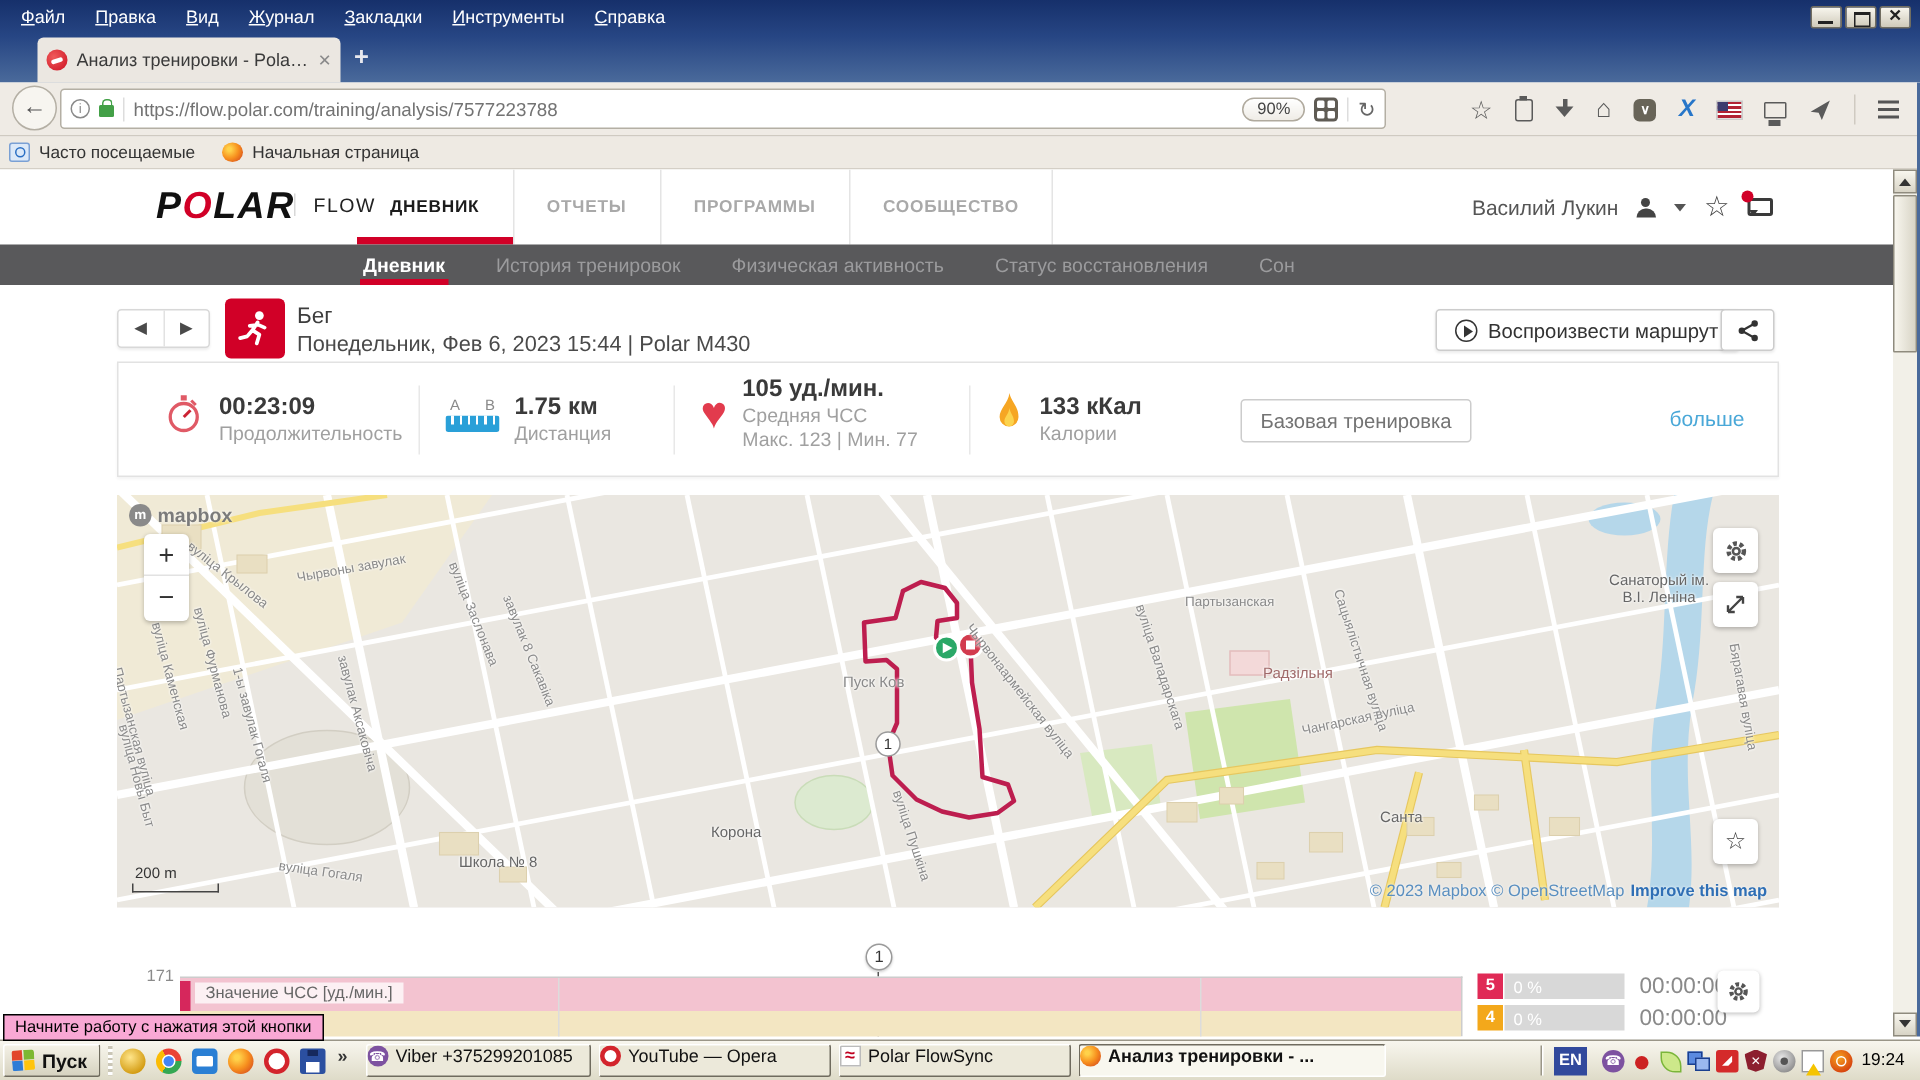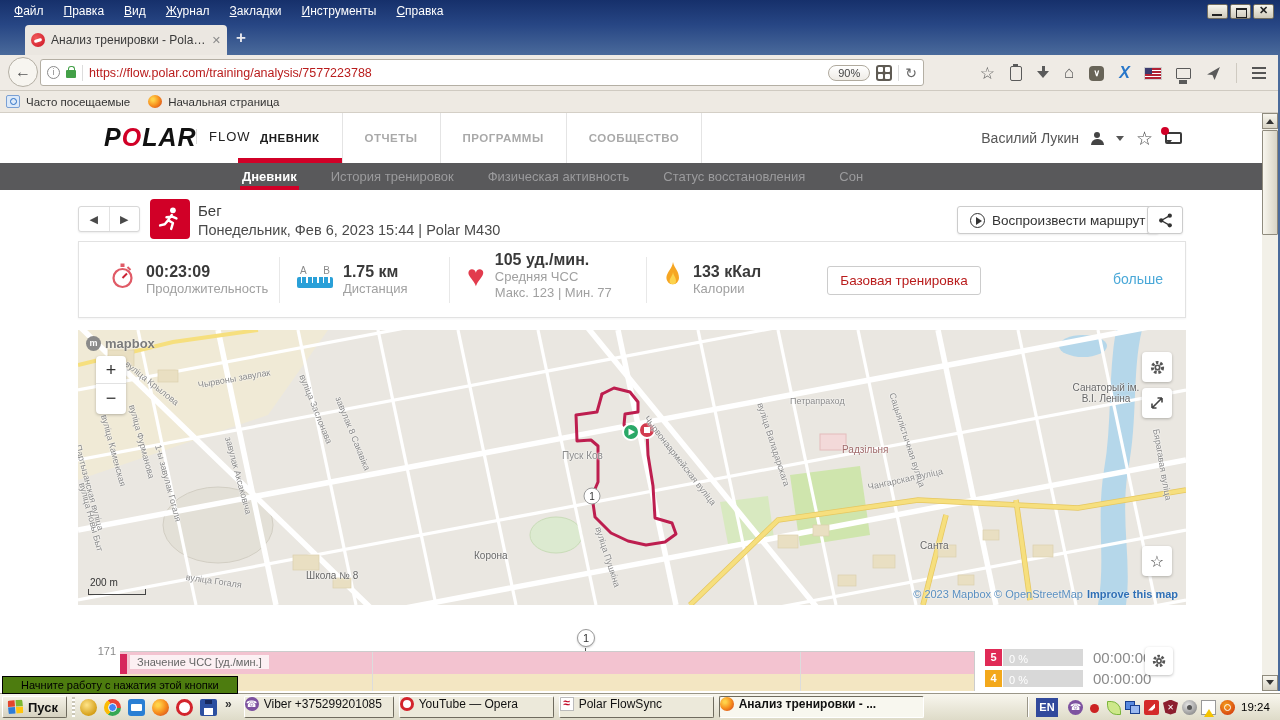--- a/index.html
+++ b/index.html
@@ -23,21 +23,21 @@
   .tab-title{font-size:12px;color:#3a3a3a;white-space:nowrap;overflow:hidden;text-overflow:ellipsis;flex:1;}
   .tab-close{font-size:11px;color:#8a8a8a;flex:none;}
   .newtab{position:absolute;left:236px;top:28px;color:#e8e8ee;font-size:17px;font-weight:bold;}
   .navbar{position:absolute;left:0;top:55px;width:1280px;height:36px;background:#efebe5;border-bottom:1px solid #cfcac1;}
   .back-btn{position:absolute;left:8px;top:2px;width:30px;height:30px;border-radius:50%;background:#f7f5f0;border:1px solid #b4afa4;color:#555;font-size:16px;text-align:center;line-height:28px;}
   .urlbar{position:absolute;left:40px;top:4px;width:884px;height:27px;background:#fff;border:1px solid #b4afa4;border-radius:3px;display:flex;align-items:center;padding:0 6px;gap:6px;}
   .info-icon{width:13px;height:13px;border:1px solid #8a8a8a;border-radius:50%;color:#8a8a8a;font-size:9px;line-height:11px;text-align:center;flex:none;}
   .lock-icon{width:10px;height:8px;background:#43a047;border-radius:1px;position:relative;margin-top:3px;flex:none;}
   .lock-icon::before{content:"";position:absolute;top:-4px;left:1.5px;width:5px;height:5px;border:1.5px solid #43a047;border-bottom:none;border-radius:3px 3px 0 0;}
   .url-sep{width:1px;height:16px;background:#ddd;}
-  .url-text{font-size:12.5px;color:#b91c1c;flex:1;white-space:nowrap;overflow:hidden;}
+  .url-text{font-size:12.5px;color:#737373;flex:1;white-space:nowrap;overflow:hidden;}
   .zoom-pill{font-size:11px;color:#444;border:1px solid #b0aa9e;border-radius:9px;padding:1px 9px;background:linear-gradient(#fff,#efece6);}
   .tiles-icon{width:16px;height:16px;background:#5f5b54;border-radius:3px;display:grid;grid-template-columns:5px 5px;grid-template-rows:5px 5px;gap:2px;padding:2px;}
   .tiles-icon span{background:#fff;border-radius:1px;}
   .reload-icon{font-size:14px;color:#666;}
   .nav-icons{position:absolute;right:14px;top:0;height:36px;display:flex;align-items:center;gap:15px;}
   .ni{color:#5a5a5a;font-size:16px;position:relative;}
   .star-glyph{font-size:17px;}
   .clip-icon{width:12px;height:15px;border:1.5px solid #5a5a5a;border-radius:2px;position:relative;}
   .clip-icon::before{content:"";position:absolute;left:2px;top:-3px;width:5px;height:3px;background:#5a5a5a;}
   .dl-icon{width:12px;height:14px;position:relative;}
@@ -104,21 +104,21 @@
   .stats-card{position:absolute;left:78px;top:128px;width:1108px;height:77px;background:#fff;border:1px solid #e2e2e2;box-shadow:0 1px 2px rgba(0,0,0,.05);}
   .stat{position:absolute;display:flex;gap:10px;}
   .stat .v{font-size:16px;font-weight:bold;color:#3a3a3a;line-height:19px;}
   .stat .l{font-size:13px;color:#a0a0a0;line-height:16px;}
   .stat-divider{position:absolute;top:15px;width:1px;height:46px;background:#e8e8e8;}
   .ruler-wrap{width:36px;text-align:center;margin-top:3px;}
   .ruler-ab{font-size:10px;color:#8a8a8a;display:flex;justify-content:space-between;padding:0 3px;}
   .ruler-bar{width:36px;height:11px;background:#2aa0d8;border-radius:2px;margin-top:1px;background-image:repeating-linear-gradient(90deg,transparent 0 4px,#fff 4px 5.5px);background-size:100% 55%;background-repeat:no-repeat;background-position:0 0;background-color:#2aa0d8;}
   .heart-glyph{font-size:30px;color:#e23b4d;line-height:28px;}
   .hr-lines{width:124px;}
-  .benefit-btn{position:absolute;left:748px;top:24px;width:154px;height:29px;background:#fff;border:1px solid #ccc;border-radius:3px;font-size:13.5px;color:#b91c1c;display:flex;align-items:center;justify-content:center;}
+  .benefit-btn{position:absolute;left:748px;top:24px;width:154px;height:29px;background:#fff;border:1px solid #ccc;border-radius:3px;font-size:13.5px;color:#737373;display:flex;align-items:center;justify-content:center;}
   .more-link{position:absolute;left:1034px;top:29px;font-size:14px;color:#4aa8d8;}
 
   
   .map{position:absolute;left:78px;top:217px;width:1108px;height:275px;background:#eae7e1;overflow:hidden;}
   .map svg.basemap{position:absolute;left:0;top:0;}
   .map-label{position:absolute;font-size:9px;color:#8a8a8a;white-space:nowrap;transform-origin:0 50%;text-shadow:0 0 2px #fff,0 0 2px #fff;}
   .map-label.wrap{white-space:normal;text-align:center;line-height:11px;}
   .mapbox-logo{position:absolute;left:8px;top:6px;display:flex;align-items:center;gap:4px;}
   .mapbox-circle{width:15px;height:15px;border-radius:50%;background:#8a8a8a;color:#fff;font-size:9px;font-weight:bold;text-align:center;line-height:15px;}
   .mapbox-word{font-size:13px;font-weight:bold;color:#7b7b7b;text-shadow:0 0 2px #fff;}
@@ -157,21 +157,21 @@
   
   .scrollbar{position:absolute;right:2px;top:113px;width:16px;height:578px;background:#f2f0e8;}
   .sb-btn{position:absolute;left:0;width:16px;height:16px;background:linear-gradient(#f8f6ee,#d8d4c6);border:1px solid #8f8b7e;display:flex;align-items:center;justify-content:center;}
   .sb-up{top:0;}
   .sb-down{bottom:0;}
   .sb-tri-up{width:0;height:0;border:4px solid transparent;border-bottom:5px solid #333;margin-top:-3px;}
   .sb-tri-down{width:0;height:0;border:4px solid transparent;border-top:5px solid #333;margin-bottom:-3px;}
   .sb-thumb{position:absolute;left:0;top:17px;width:16px;height:105px;background:linear-gradient(90deg,#f8f6ee,#d8d4c6);border:1px solid #8f8b7e;border-radius:1px;}
 
   
-  .tooltip{position:absolute;left:2px;top:676px;background:#4d7c0f;border:1px solid #000;font-size:11px;color:#000;padding:2px 18px;white-space:nowrap;z-index:60;}
+  .tooltip{position:absolute;left:2px;top:676px;background:#f9a8d4;border:1px solid #000;font-size:11px;color:#000;padding:2px 7px;white-space:nowrap;z-index:60;}
 
   
   .taskbar{position:absolute;left:0;top:694px;width:1280px;height:26px;background:linear-gradient(#f8f6ee,#dedbc8);box-shadow:0 -1px 0 #9a9688;display:flex;align-items:center;z-index:50;}
   .start-btn{margin-left:2px;height:22px;display:flex;align-items:center;gap:5px;padding:0 8px 0 5px;background:linear-gradient(#f4f1e6,#d6d2c0);border:1px solid;border-color:#fff #6f6b5e #6f6b5e #fff;border-radius:2px;}
   .start-label{font-size:13px;font-weight:bold;color:#111;}
   .winflag{width:15px;height:14px;border-radius:2px;transform:rotate(-4deg);background:
     linear-gradient(#e2452c,#e2452c) 0 0/47% 47%,
     linear-gradient(#7db832,#7db832) 100% 0/47% 47%,
     linear-gradient(#2e7cd6,#2e7cd6) 0 100%/47% 47%,
     linear-gradient(#ffc40d,#ffc40d) 100% 100%/47% 47%;background-repeat:no-repeat;}
@@ -497,21 +497,21 @@
           <div class="map-label" style="left: 150px; top: 102px; transform: rotate(75deg);">завулак Аксаковіча</div>
           <div class="map-label" style="left: 108px; top: 242px; transform: rotate(8deg);">вуліца Гогаля</div>
           <div class="map-label" style="left: 224px; top: 40px; transform: rotate(68deg);">вуліца Заслонава</div>
           <div class="map-label" style="left: 260px; top: 62px; transform: rotate(68deg);">завулак 8 Сакавіка</div>
           <div class="map-label" style="left: 228px; top: 240px; color: rgb(102, 102, 102); font-size: 10px;">Школа № 8</div>
           <div class="map-label" style="left: 396px; top: 220px; color: rgb(102, 102, 102); font-size: 10px;">Корона</div>
           <div class="map-label" style="left: 484px; top: 120px; color: rgb(138, 138, 138); font-size: 10px;">Пуск Ков</div>
           <div class="map-label" style="left: 520px; top: 192px; transform: rotate(72deg);">вуліца Пушкіна</div>
           <div class="map-label" style="left: 568px; top: 82px; transform: rotate(52deg);">Чырвонаармейская вуліца</div>
           <div class="map-label" style="left: 682px; top: 68px; transform: rotate(72deg);">вуліца Валадарскага</div>
-          <div class="map-label" style="left: 712px; top: 66px; color: rgb(138, 138, 138);">Петрапраход</div>
+          <div class="map-label" style="left: 712px; top: 66px; color: rgb(138, 138, 138);">Партызанская</div>
           <div class="map-label" style="left: 764px; top: 114px; color: rgb(160, 106, 106); font-size: 10px;">Радзільня</div>
           <div class="map-label" style="left: 814px; top: 58px; transform: rotate(72deg);">Сацыялістычная вуліца</div>
           <div class="map-label" style="left: 790px; top: 152px; transform: rotate(-12deg);">Чангарская вуліца</div>
           <div class="map-label" style="left: 842px; top: 210px; color: rgb(102, 102, 102); font-size: 10px;">Санта</div>
           <div class="map-label wrap" style="left: 986px; top: 52px; color: rgb(102, 102, 102); font-size: 10px; width: 84px;">Санаторый ім. В.І. Леніна</div>
           <div class="map-label" style="left: 1078px; top: 94px; transform: rotate(80deg);">Бярагавая вуліца</div>
         </div>
       <div class="mapbox-logo">
         <span class="mapbox-circle">m</span>
         <span class="mapbox-word">mapbox</span>

